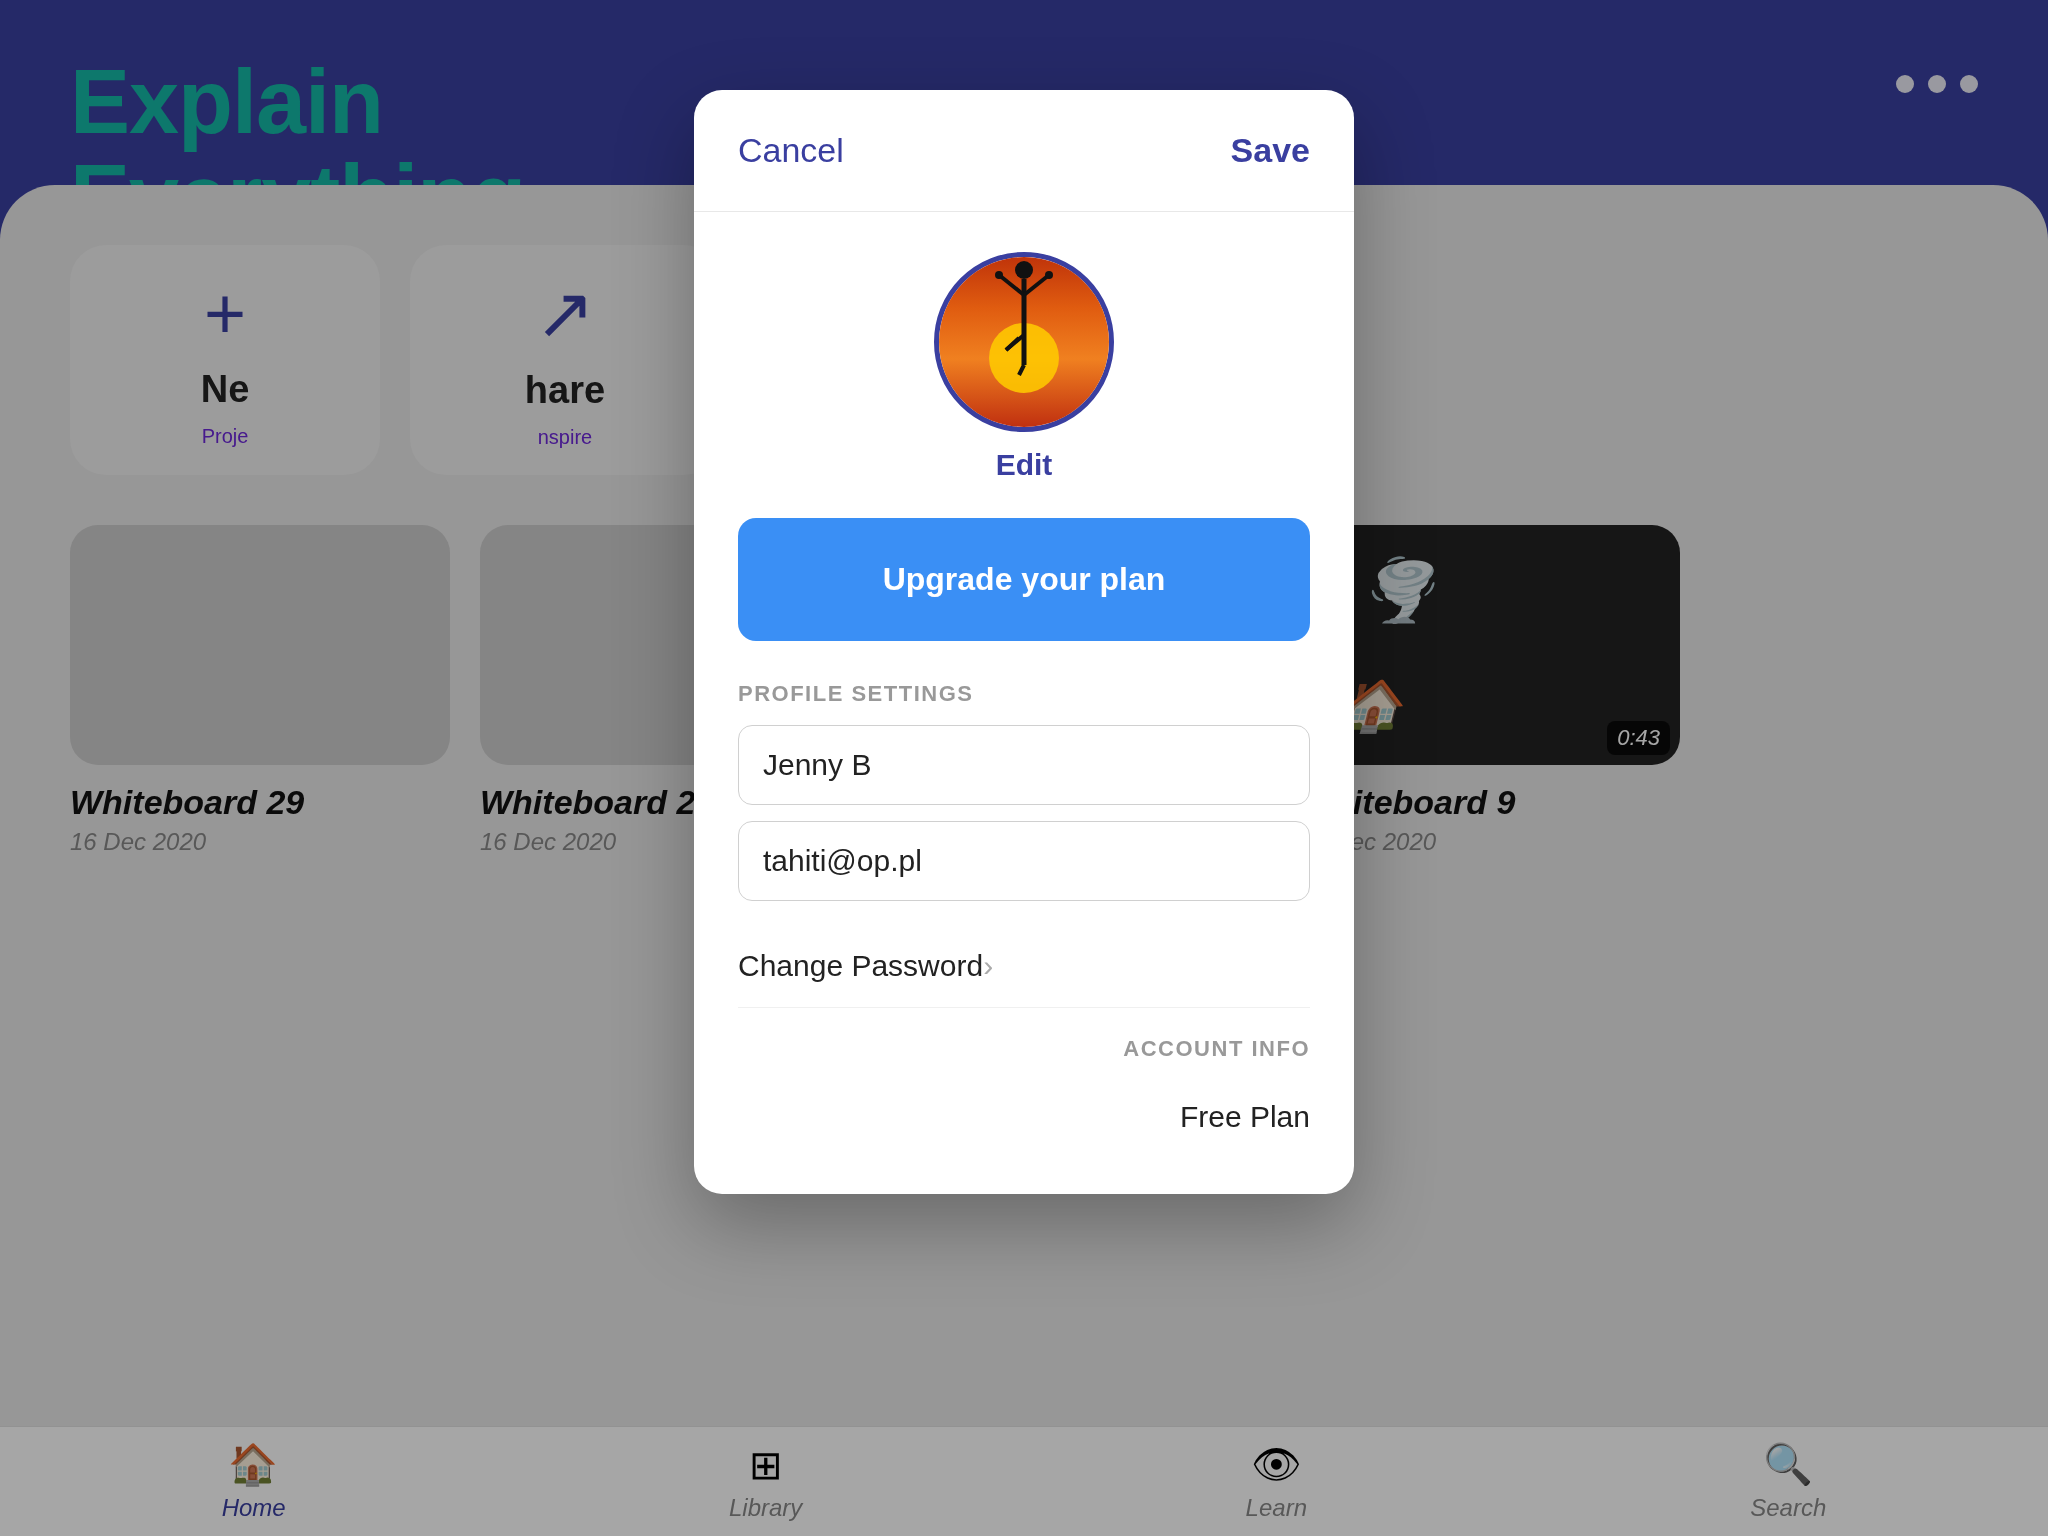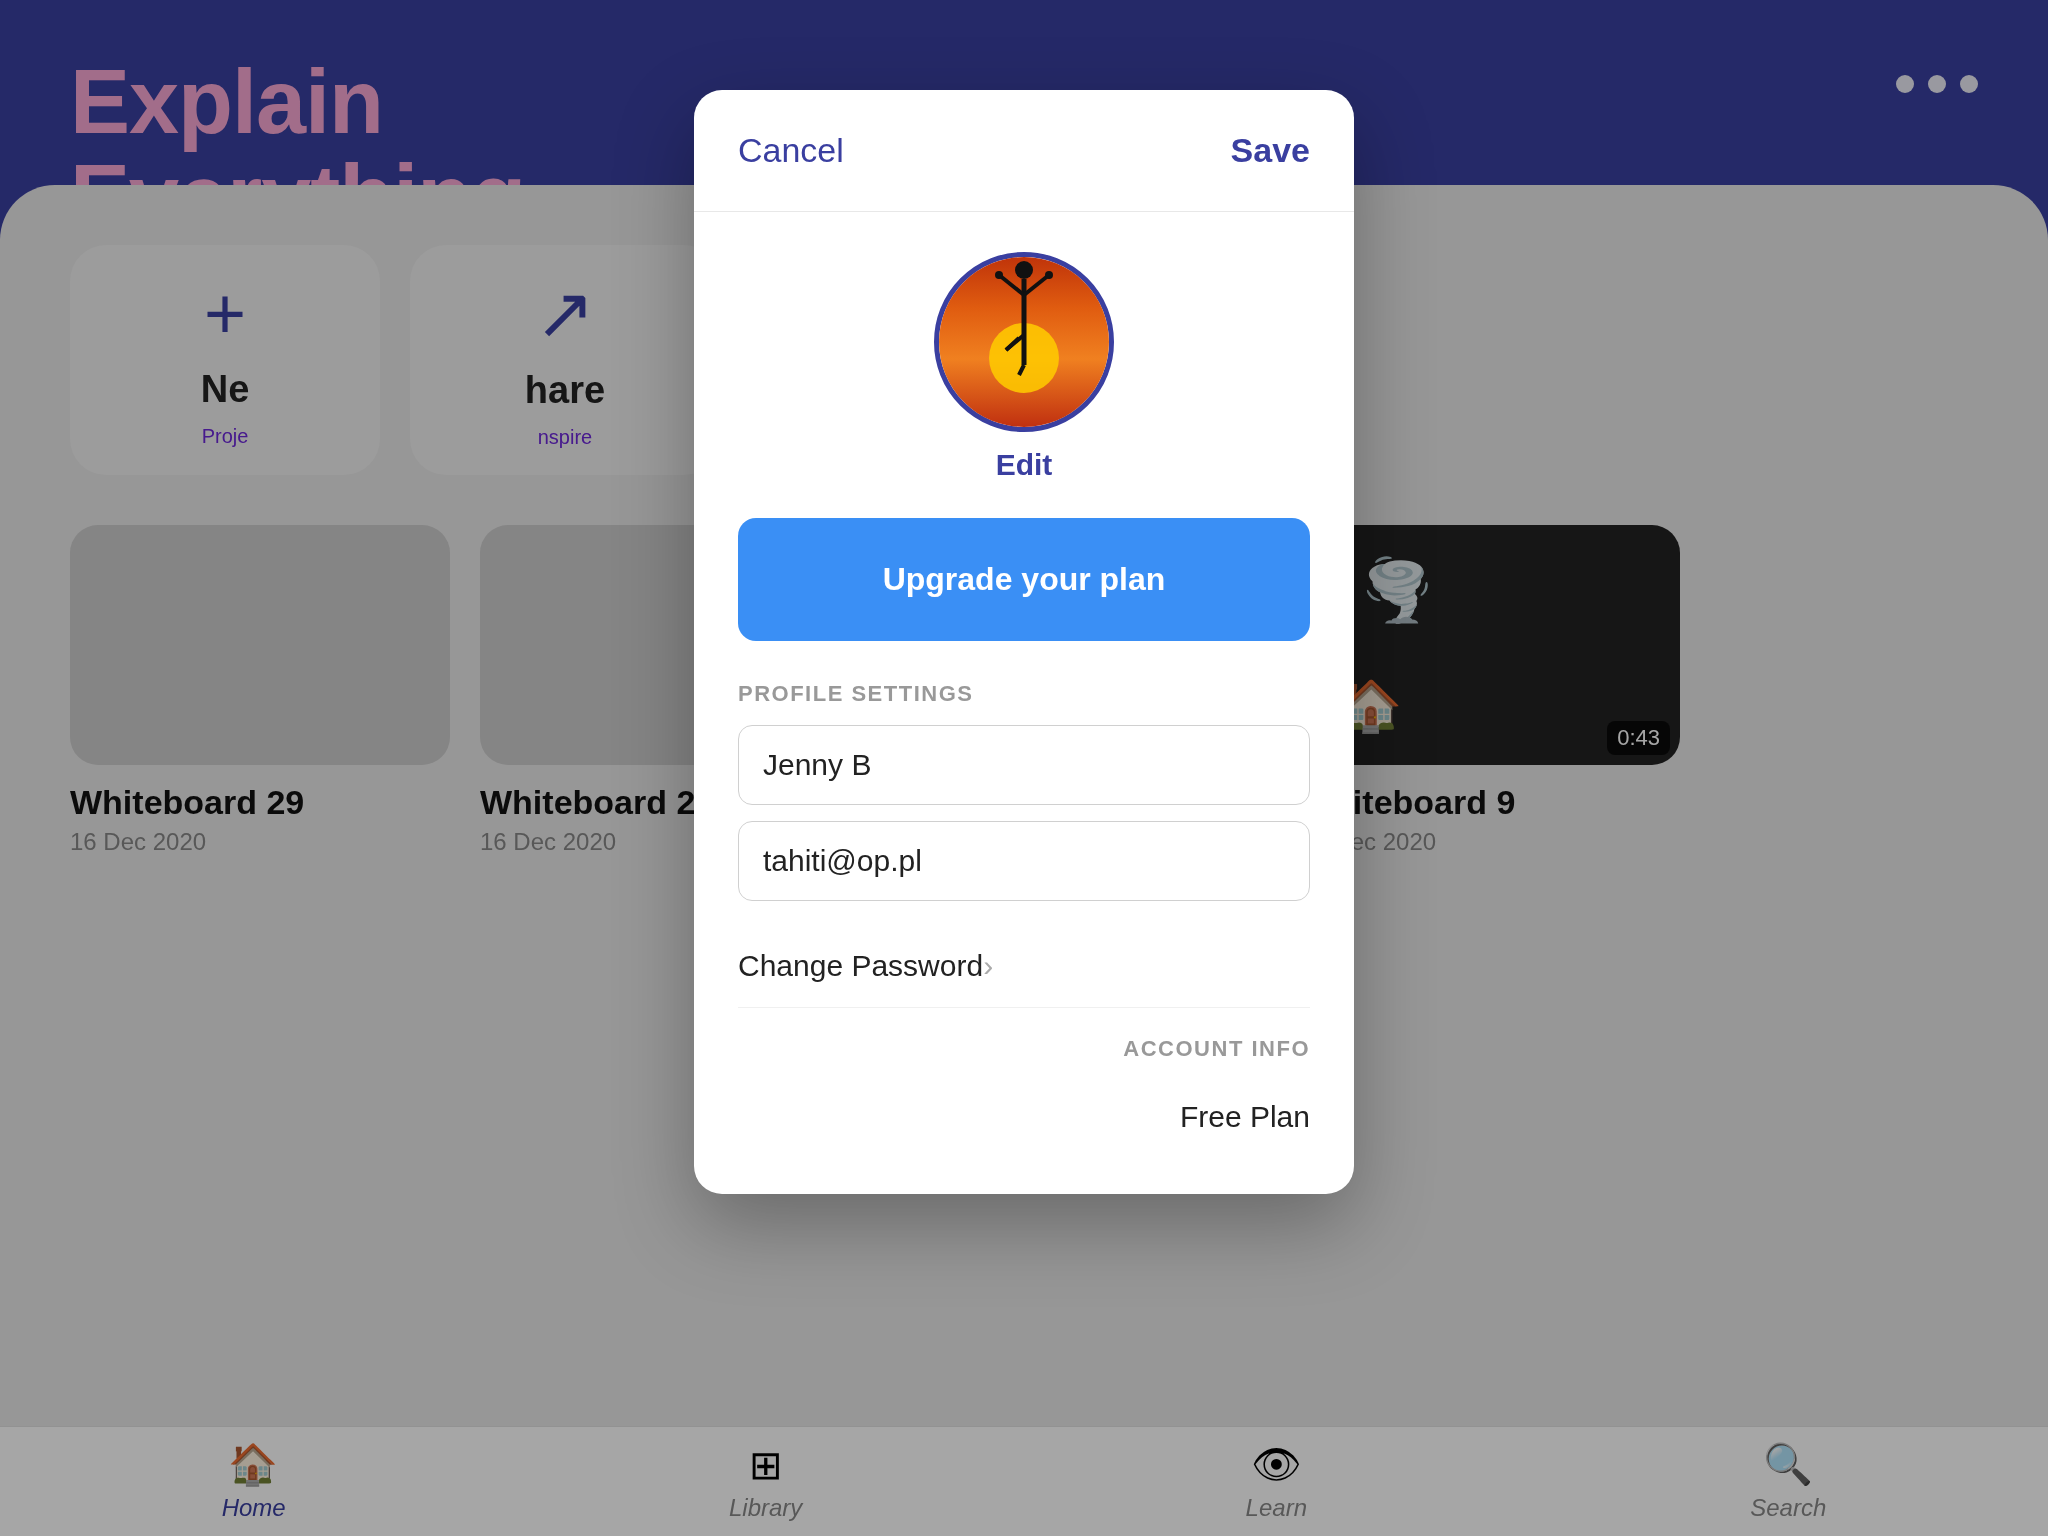--- a/index.html
+++ b/index.html
@@ -25,21 +25,21 @@
       top: 0; left: 0; right: 0;
       height: 220px;
       background: #3a3fa0;
       display: flex;
       align-items: flex-start;
       padding: 55px 70px 0;
       justify-content: space-between;
     }
 
     .app-logo {
-      color: #f9a8d4;
+      color: #14b8a6;
       font-size: 90px;
       font-weight: 700;
       line-height: 1.05;
       letter-spacing: -1px;
     }
 
     .app-logo span {
       display: block;
     }
 
@@ -122,20 +122,21 @@
       color: #3a3fa0;
     }
 
     .projects-row {
       display: flex;
       gap: 30px;
     }
 
     .project-card {
       width: 380px;
+      font-style: italic;
     }
 
     .project-thumb {
       width: 100%;
       height: 240px;
       background: #ccc;
       border-radius: 28px;
       margin-bottom: 18px;
       overflow: hidden;
       position: relative;

